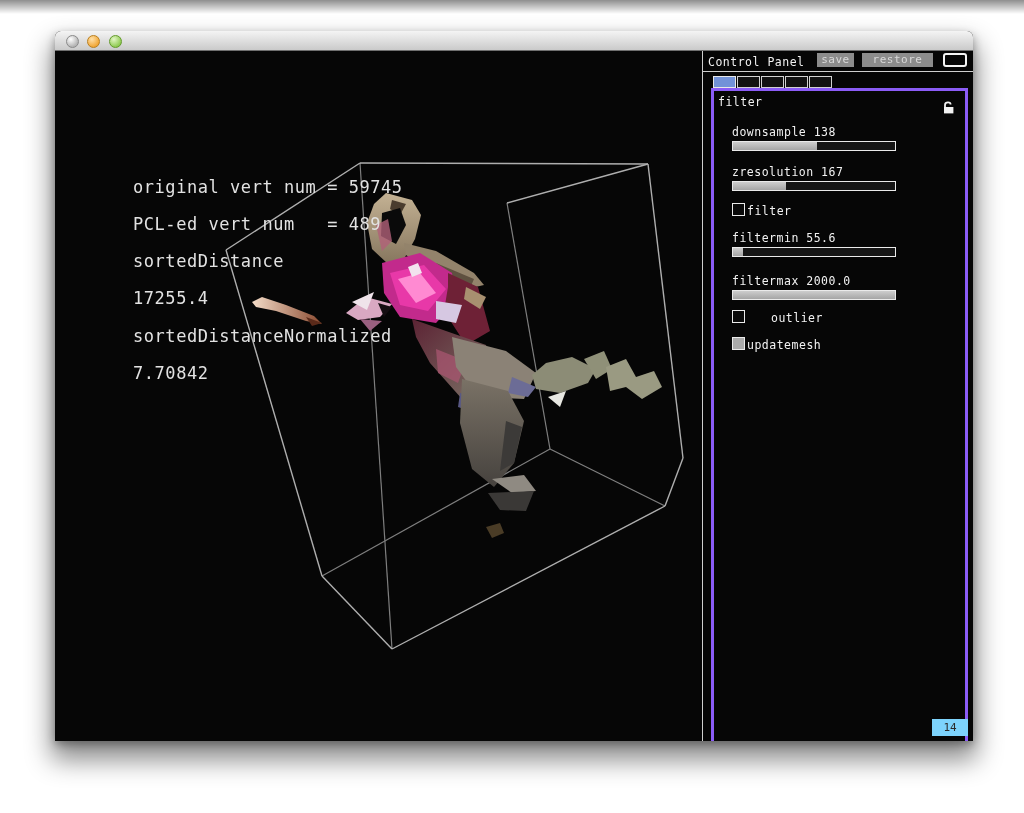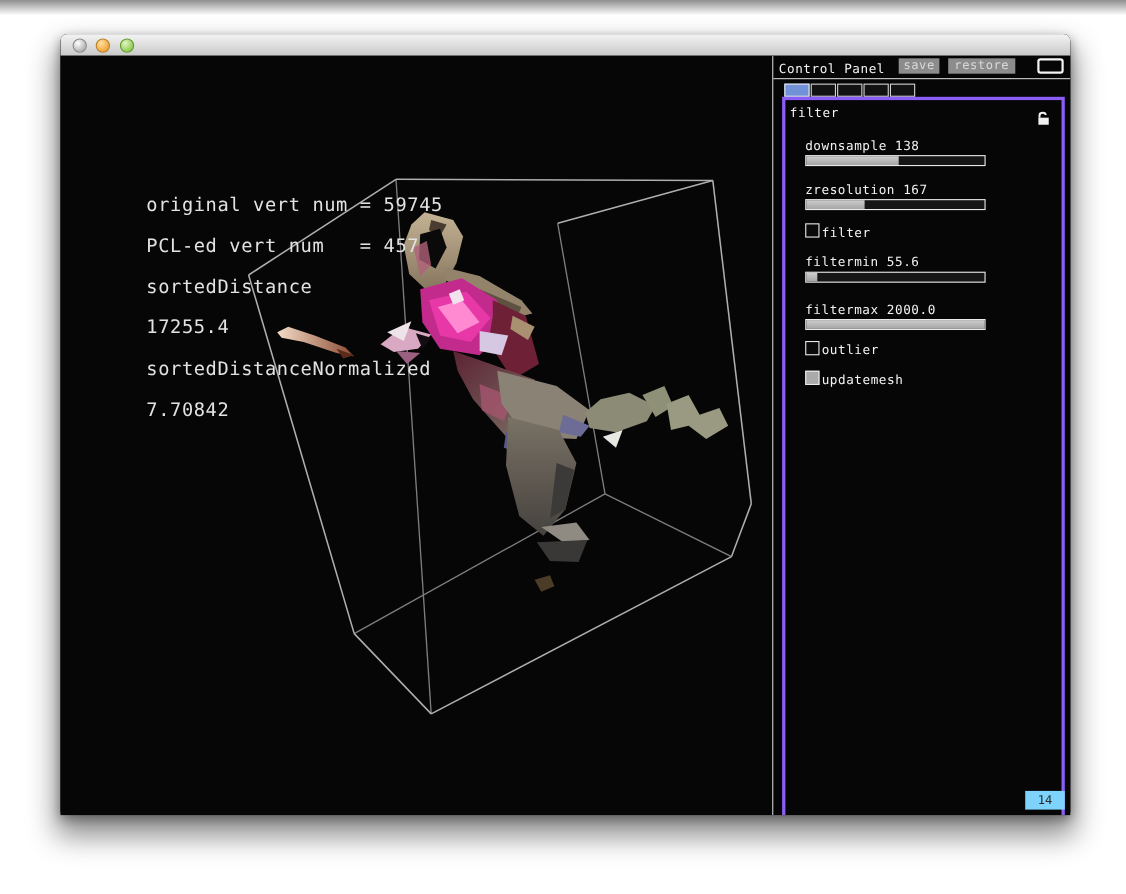--- a/index.html
+++ b/index.html
@@ -28,21 +28,21 @@
   .stats{position:absolute;left:78px;top:105px;color:#e2e2e2;
     font-size:17px;line-height:12.4px;letter-spacing:0.55px;white-space:pre;}
   
   .panel{position:absolute;left:647px;top:0;width:270px;height:690px;
     border-left:1px solid #cfcfcf;color:#f2f2f2;font-size:11.5px;letter-spacing:0.5px;}
   .panel-header{position:relative;height:20px;border-bottom:1px solid #cfcfcf;}
   .panel-title{position:absolute;left:5px;top:4px;}
   .btn{position:absolute;top:2px;height:14px;background:#8c8c8c;color:#d9d9d9;
     text-align:center;line-height:14px;font-size:11px;letter-spacing:0.5px;}
   .btn.save{left:114px;width:37px;}
-  .btn.restore{left:159px;width:61px;}
+  .btn.restore{left:159px;width:71px;}
   .collapse-btn{position:absolute;right:6px;top:2px;width:20px;height:10px;
     border:2px solid #f4f4f4;border-radius:3px;background:transparent;}
   .tabs{position:absolute;left:10px;top:25px;height:12px;display:flex;gap:1px;}
   .tab{width:21px;height:10px;background:#121212;border:1px solid #d2d2d2;}
   .tab.selected{background:#7292d8;border-color:#e8e8e8;}
   .group-box{position:absolute;left:8px;top:37px;width:251px;height:655px;
     border:3px solid #8b5cf6;}
   .group-title{position:absolute;left:4px;top:4px;}
   .lock{position:absolute;left:227px;top:9px;}
   .ctl-label{position:absolute;left:18px;height:13px;}
@@ -154,21 +154,21 @@
 
         <polygon points="492,478 524,474 536,490 512,492" fill="#8f8a82"></polygon>
         <polygon points="488,492 534,490 526,510 500,509" fill="#3a3836"></polygon>
 
         <polygon points="486,526 500,522 504,532 492,537" fill="#4a3c26"></polygon>
       </g>
     </svg>
 
     <div class="stats">
       <div>original vert num = 59745</div>
-      <div>PCL-ed vert num   = 457</div>
+      <div>PCL-ed vert num   = 489</div>
       <div>sortedDistance</div>
       <div>17255.4</div>
       <div>sortedDistanceNormalized</div>
       <div>7.70842</div>
     </div>
 
     <div class="panel">
       <div class="panel-header">
         <span class="panel-title">Control Panel</span>
         <span class="btn save">save</span>
@@ -208,21 +208,21 @@
         <div class="slider" style="top:156px;">
           <div class="fill" style="width: 6%;"></div>
         </div>
 
         <span class="ctl-label" style="top:183px;">filtermax 2000.0</span>
         <div class="slider" style="top:199px;">
           <div class="fill" style="width: 100%;"></div>
         </div>
 
         <span class="checkbox" style="top:219px;"></span>
-        <span class="cb-label" style="top:220px;">outlier</span>
+        <span class="cb-label" style="top:220px;margin-left:24px;">outlier</span>
 
         <span class="checkbox checked" style="top:246px;"></span>
         <span class="cb-label" style="top:247px;">updatemesh</span>
       </div>
     </div>
 
     <div class="fps-box">14</div>
   </div>
 </div>
 

